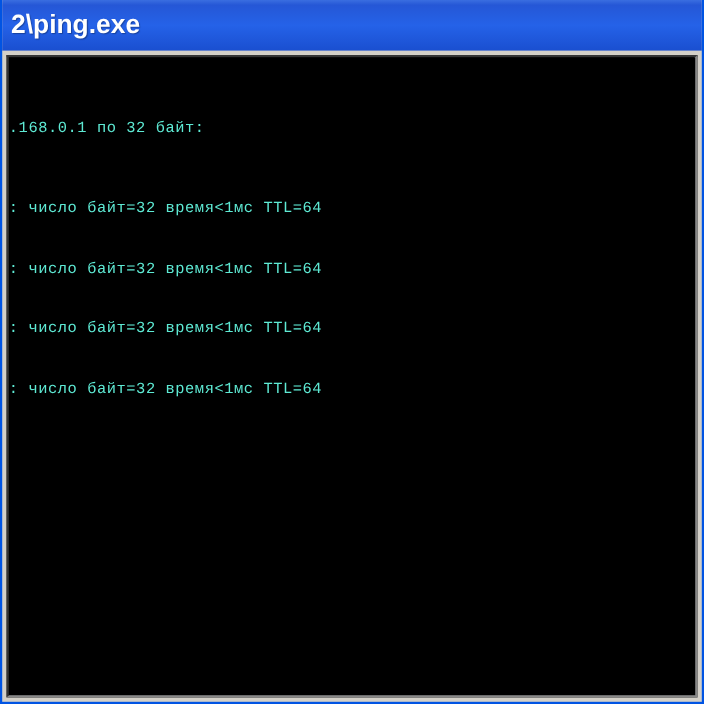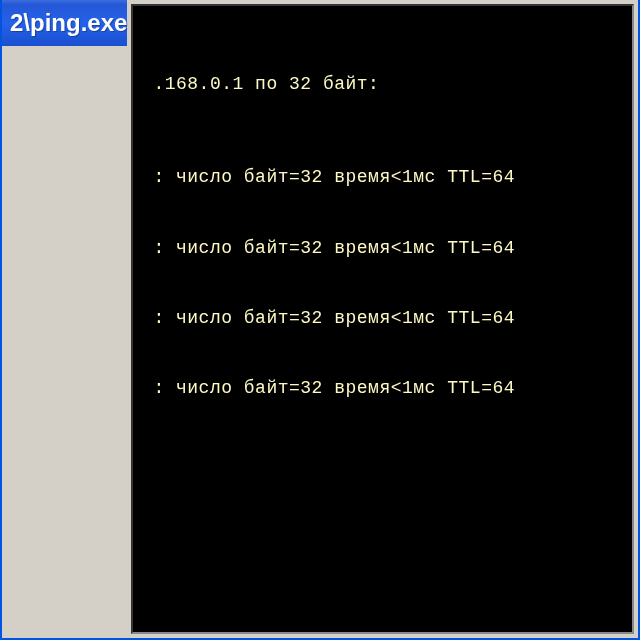--- a/index.html
+++ b/index.html
@@ -11,21 +11,21 @@
       width: 640px;
       height: 640px;
       background: #d4d0c8;
       overflow: hidden;
       font-family: Tahoma, sans-serif;
     }
     .window {
       width: 100%;
       height: 100%;
       display: flex;
-      flex-direction: row;
+      flex-direction: column;
       border: 2px solid #0054e3;
       border-top: none;
     }
     .titlebar {
       height: 46px;
       background: linear-gradient(to bottom, #3a6ee0 0%, #2557d6 10%, #2562e8 50%, #1a4fd0 100%);
       display: flex;
       align-items: center;
       padding-left: 8px;
       color: white;
@@ -36,26 +36,25 @@
     .console-area {
       flex: 1;
       background: #000;
       border: 2px inset #888;
       margin: 4px;
       padding: 20px 0 0 0;
       overflow: hidden;
     }
     .console-text {
       font-family: 'Courier New', 'Lucida Console', monospace;
-      font-size: 18px;
-      color: #fef9c3;
+      font-size: 14px;
+      color: #5eead4;
       white-space: pre;
       line-height: 1.3;
       letter-spacing: 0.5px;
-      padding-left: 20px;
     }
     .console-line {
       display: block;
     }
     .blank-line {
       height: 1.3em;
     }
   </style>
 </head>
 <body>

